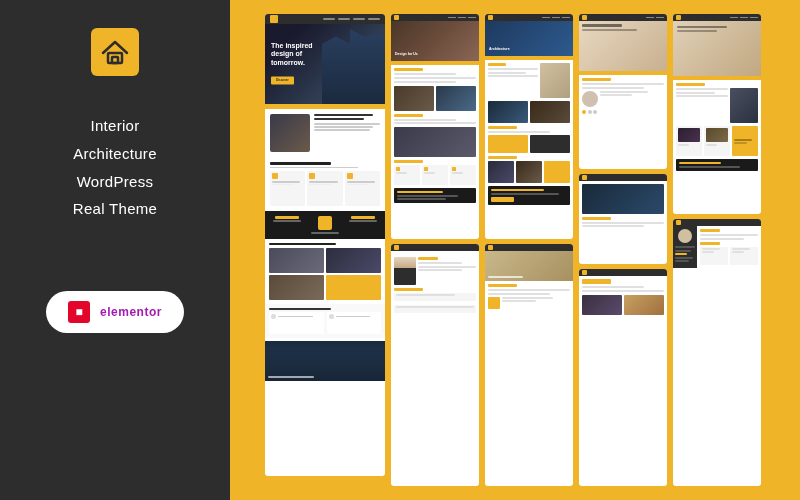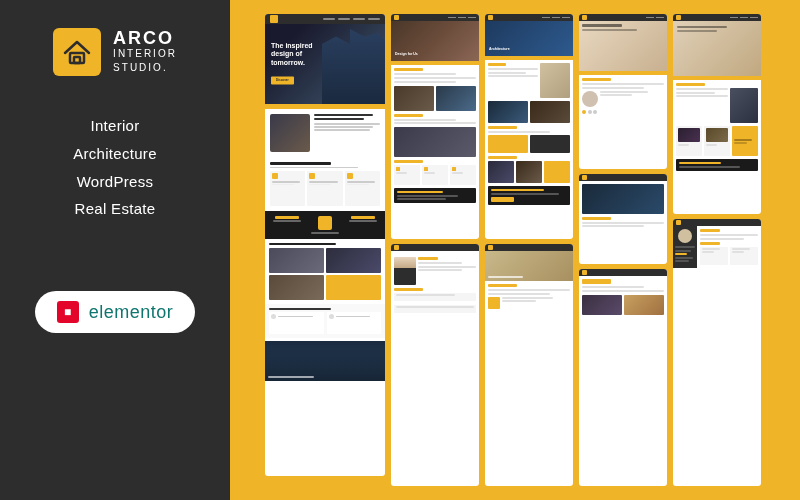--- a/index.html
+++ b/index.html
@@ -121,23 +121,23 @@
       border-radius: 3px;
       display: flex;
       align-items: center;
       justify-content: center;
       color: white;
       font-size: 12px;
       font-weight: 900;
     }
 
     .elementor-label {
-      color: #0f766e;
-      font-size: 18px;
-      font-weight: 400;
+      color: #a21caf;
+      font-size: 12px;
+      font-weight: 700;
       letter-spacing: 0.5px;
     }
 
     
     .right-panel {
       flex: 1;
       height: 500px;
       background: #f0b429;
       display: flex;
       align-items: center;
@@ -470,32 +470,27 @@
 <div class="left-panel">
 
   <div class="logo-area">
     <div class="logo-icon">
       <svg viewBox="0 0 30 30">
         <polyline points="3,16 15,5 27,16" stroke-linecap="round" stroke-linejoin="round"></polyline>
         <rect x="8" y="16" width="14" height="10" rx="1"></rect>
         <rect x="12" y="20" width="6" height="6" rx="0.5"></rect>
       </svg>
     </div>
-    <div class="logo-text">
-      <span class="logo-title">ARCO</span>
-      <span class="logo-subtitle">INTERIOR</span>
-      <span class="logo-subtitle">STUDIO.</span>
-    </div>
   </div>
 
   <div class="taglines">
     <div class="tagline-item">Interior</div>
     <div class="tagline-item">Architecture</div>
     <div class="tagline-item">WordPress</div>
-    <div class="tagline-item">Real Estate</div>
+    <div class="tagline-item">Real Theme</div>
   </div>
 
   <div class="big-number">
   </div>
 
   <div class="elementor-badge">
     <div class="elementor-icon">■</div>
     <span class="elementor-label">elementor</span>
   </div>
 

